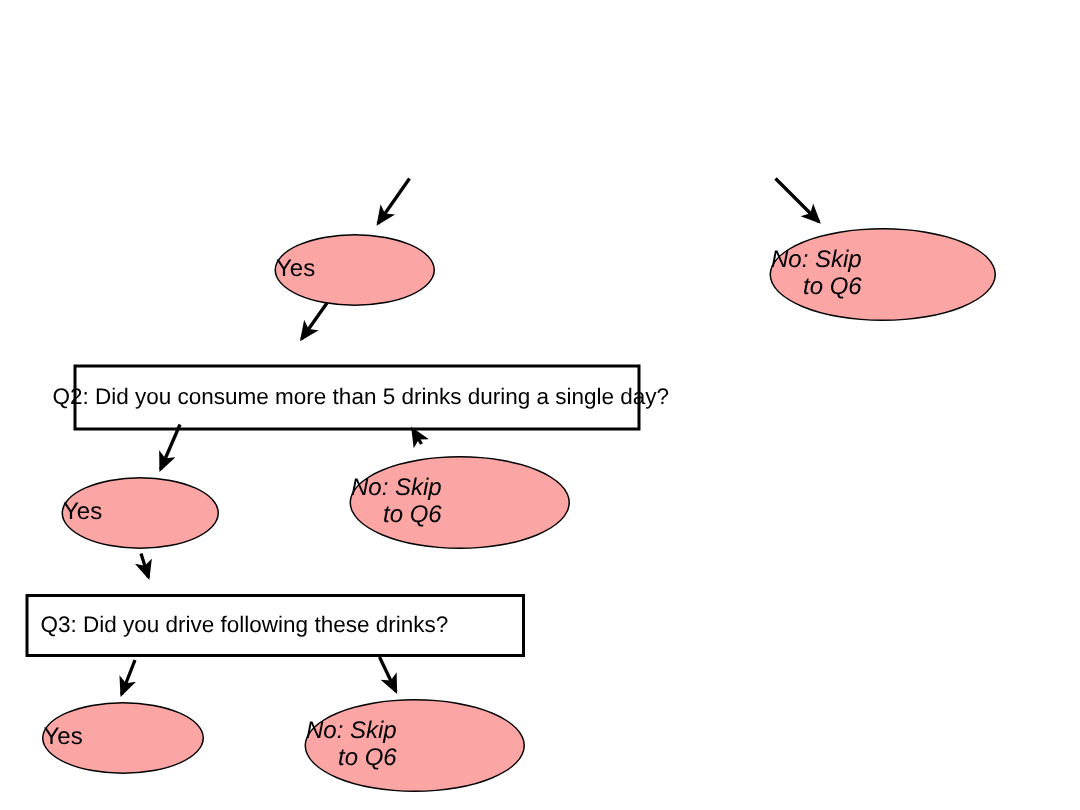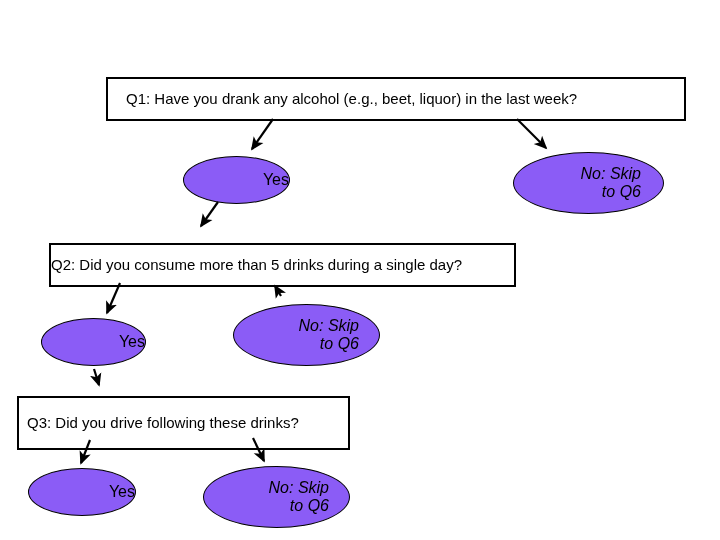--- a/index.html
+++ b/index.html
@@ -31,24 +31,24 @@
     color: #000000;
     font-size: 15px;
     font-weight: normal;
     line-height: 1.1;
   }
   .ellipse {
     position: absolute;
     box-sizing: border-box;
     border: 1.5px solid #000000;
     border-radius: 50%;
-    background: #8b5cf6;
+    background: #fca5a5;
     display: flex;
     align-items: center;
-    justify-content: flex-end;
+    justify-content: flex-start;
     z-index: 2;
   }
   .ellipse .ell-text {
     color: #000000;
     font-size: 16px;
     line-height: 1.15;
     text-align: center;
     white-space: pre-line;
   }
   .ellipse.two-line .ell-text {
@@ -87,47 +87,44 @@
 
     <line x1="281" y1="296" x2="275" y2="286" stroke="#000000" stroke-width="2.2" marker-end="url(#ah)"></line>
 
     <line x1="94" y1="369" x2="99" y2="385" stroke="#000000" stroke-width="2.2" marker-end="url(#ah)"></line>
 
     <line x1="90" y1="440" x2="81" y2="463" stroke="#000000" stroke-width="2.2" marker-end="url(#ah)"></line>
 
     <line x1="253" y1="438" x2="264" y2="461" stroke="#000000" stroke-width="2.2" marker-end="url(#ah)"></line>
   </svg>
 
-  <div class="box" style="left:106px; top:77px; width:580px; height:44px; padding-left:18px;">
-    <span class="box-text">Q1: Have you drank any alcohol (e.g., beet, liquor) in the last week?</span>
-  </div>
 
   <div class="ellipse" style="left:183px; top:156px; width:107px; height:48px;">
     <span class="ell-text">Yes</span>
   </div>
 
   <div class="ellipse two-line" style="left:513px; top:152px; width:151px; height:62px; padding-right:22px;">
     <span class="ell-text">No: Skip
 to Q6</span>
   </div>
 
-  <div class="box" style="left:49px; top:243px; width:467px; height:44px; padding-left:16px;">
+  <div class="box" style="left:49px; top:243px; width:378px; height:44px; padding-left:0px;">
     <span class="box-text" style="margin-left:-16px;">Q2: Did you consume more than 5 drinks during a single day?</span>
   </div>
 
   <div class="ellipse" style="left:41px; top:318px; width:105px; height:48px;">
     <span class="ell-text">Yes</span>
   </div>
 
   <div class="ellipse two-line" style="left:233px; top:304px; width:147px; height:62px; padding-right:20px;">
     <span class="ell-text">No: Skip
 to Q6</span>
   </div>
 
-  <div class="box" style="left:17px; top:396px; width:333px; height:54px; padding-left:8px;">
+  <div class="box" style="left:17px; top:396px; width:333px; height:42px; padding-left:8px;">
     <span class="box-text">Q3: Did you drive following these drinks?</span>
   </div>
 
   <div class="ellipse" style="left:28px; top:468px; width:108px; height:48px;">
     <span class="ell-text">Yes</span>
   </div>
 
   <div class="ellipse two-line" style="left:203px; top:466px; width:147px; height:62px; padding-right:20px;">
     <span class="ell-text">No: Skip
 to Q6</span>

